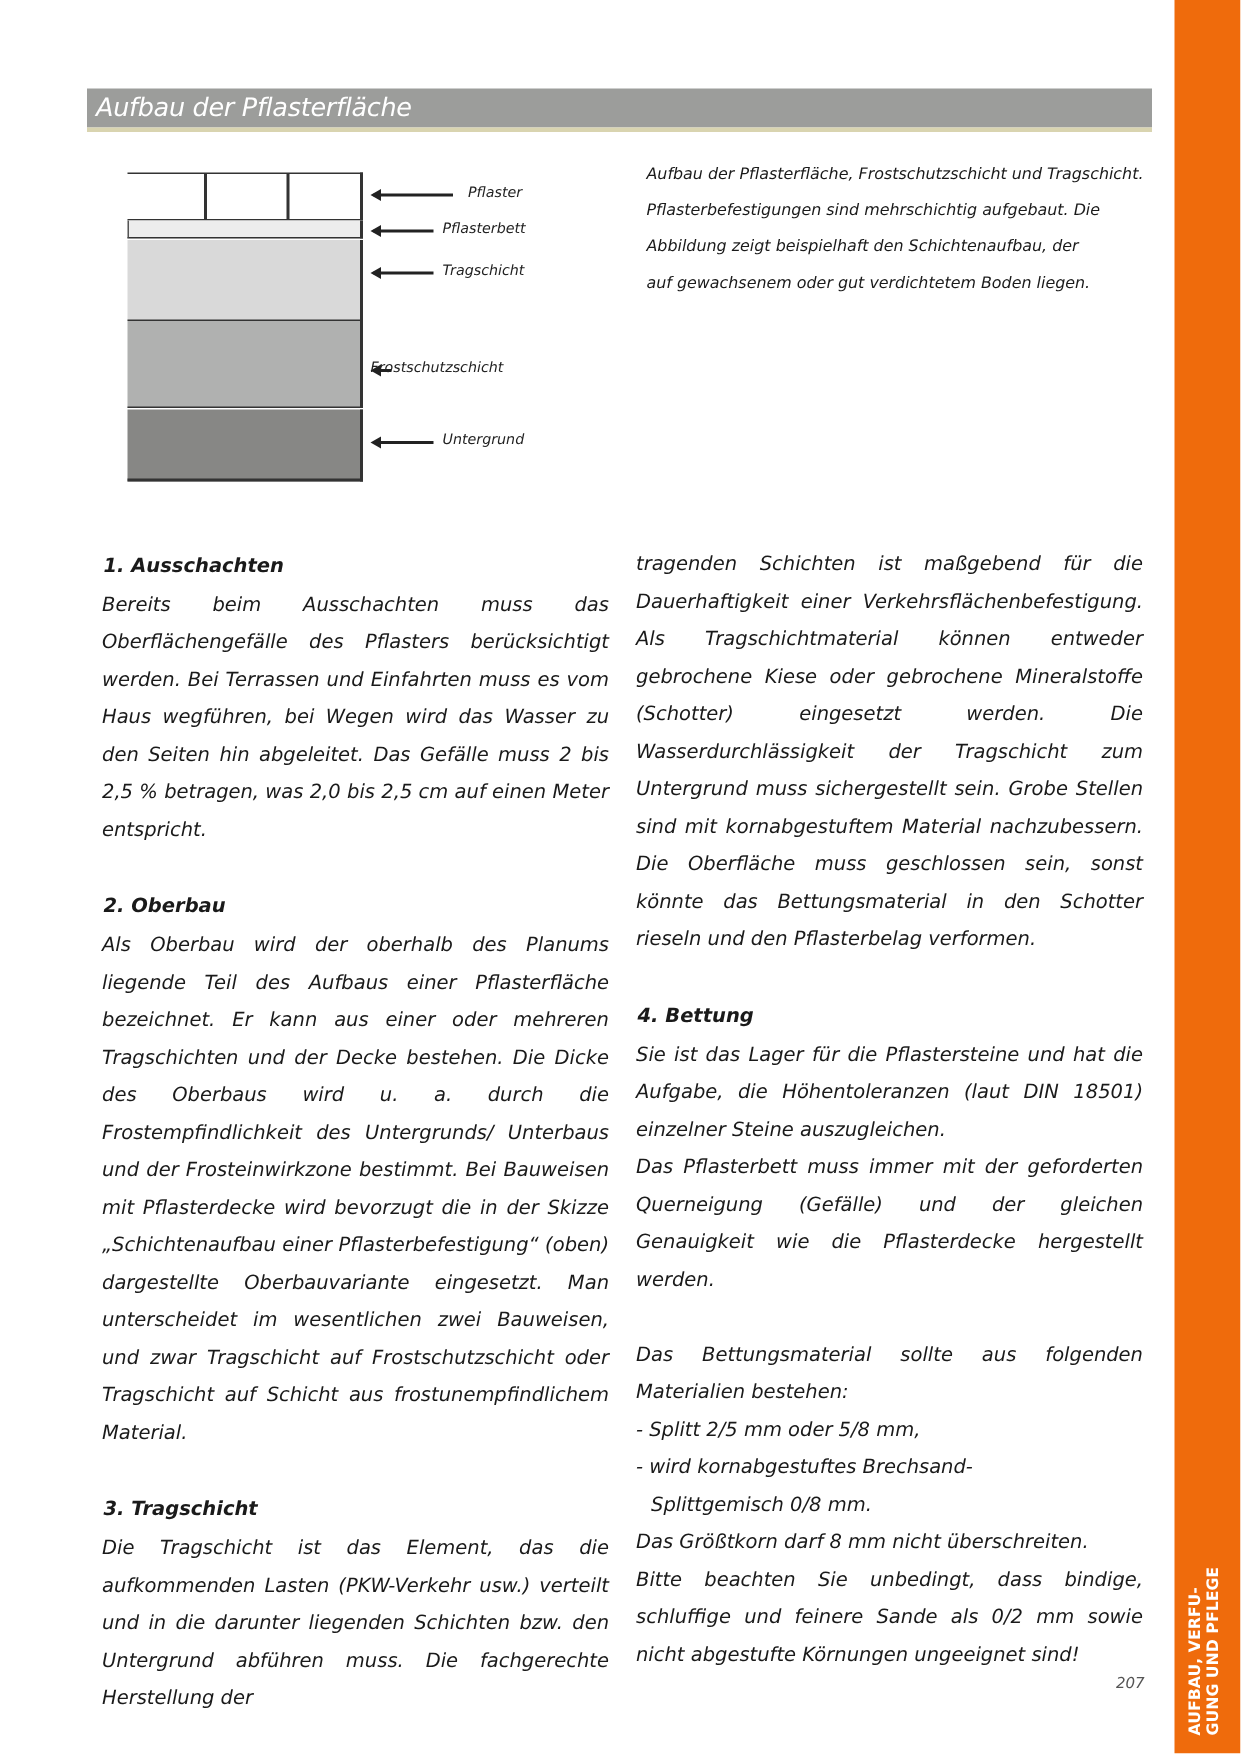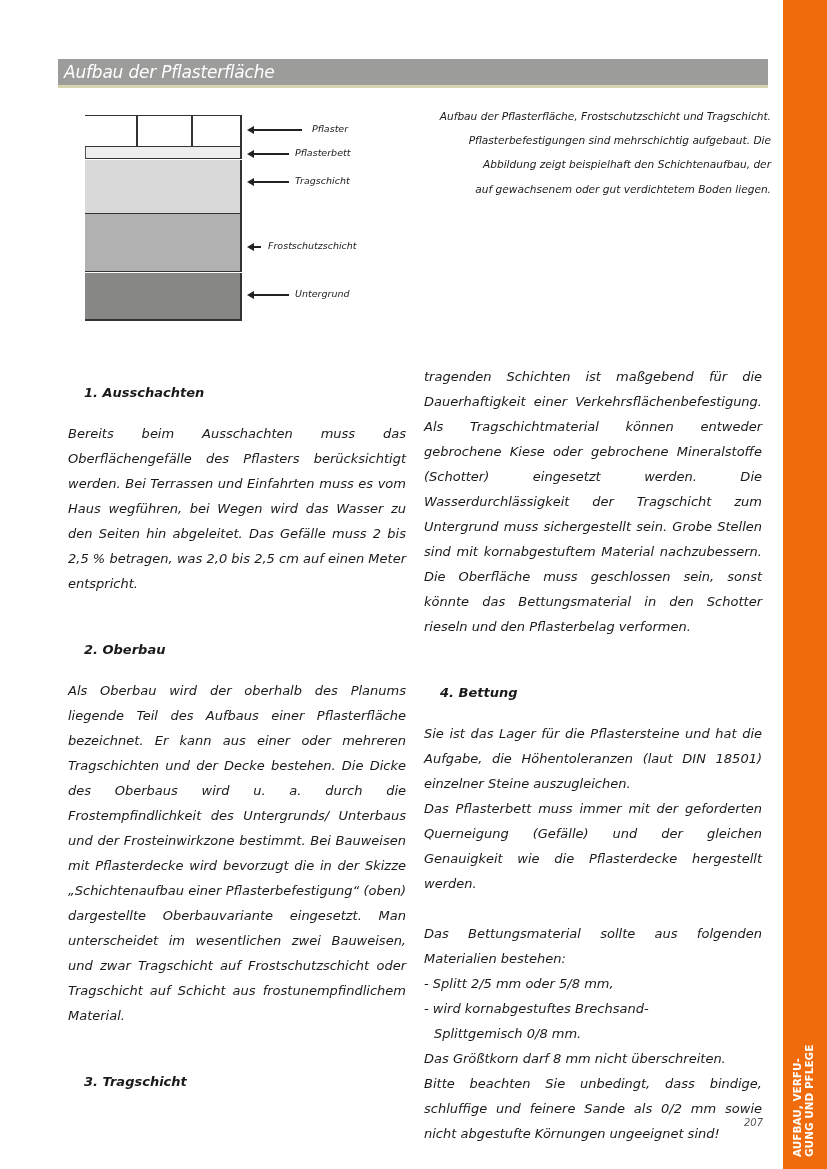--- a/index.html
+++ b/index.html
@@ -46,27 +46,27 @@
   .layer-frost { top: 214px; height: 58px; background: #b0b1b0; border-bottom: 1.5px solid #333; }
   .layer-unter { top: 273px; height: 48px; background: #878785; border-bottom: 2.5px solid #333; }
   .arrow { position: absolute; height: 1.5px; background: #222; }
   .arrow::before {
     content: ""; position: absolute; left: -2px; top: -3.5px;
     border-right: 7px solid #222; border-top: 4px solid transparent; border-bottom: 4px solid transparent;
   }
   .diagram-label { position: absolute; font-size: 9.5px; font-style: italic; color: #222; white-space: nowrap; }
   .caption {
     position: absolute; left: 431px; top: 104px; width: 340px;
-    font-size: 10.6px; font-style: italic; line-height: 24.2px; color: #1a1a1a; text-align: right;
+    font-size: 10.6px; font-style: italic; line-height: 24.2px; color: #1a1a1a;
   }
   .col { position: absolute; width: 338px; font-size: 13px; font-style: italic; line-height: 25px; }
   .col-left { left: 68px; top: 364px; }
   .col-right { left: 424px; top: 364px; }
   .col p { margin: 0; text-align: justify; text-align-last: left; }
-  .col h3 { margin: 16px; font-size: 13px; font-weight: bold; font-style: italic; line-height: 25px; }
+  .col h3 { margin: 1px; font-size: 13px; font-weight: bold; font-style: italic; line-height: 25px; }
   .spacer { height: 25px; }
   .indent { padding-left: 10px; }
 </style>
 </head>
 <body>
 
 <div class="header-bar"></div>
 <div class="header-underline"></div>
 <div class="header-title">Aufbau der Pflasterfläche</div>
 
@@ -91,41 +91,42 @@
   <div class="arrow" style="left:249px; top:129px; width:53px;"></div>
   <div class="diagram-label" style="left:312px; top:123px;">Pflaster</div>
 
   <div class="arrow" style="left:249px; top:153px; width:40px;"></div>
   <div class="diagram-label" style="left:295px; top:147px;">Pflasterbett</div>
 
   <div class="arrow" style="left:249px; top:181px; width:40px;"></div>
   <div class="diagram-label" style="left:295px; top:175px;">Tragschicht</div>
 
   <div class="arrow" style="left:249px; top:246px; width:12px;"></div>
-  <div class="diagram-label" style="left:268px; top:240px;">Frostschutzschicht</div>
+  <div class="diagram-label" style="left:247px; top:240px;">Frostschutzschicht</div>
 
   <div class="arrow" style="left:249px; top:294px; width:40px;"></div>
   <div class="diagram-label" style="left:295px; top:288px;">Untergrund</div>
 </div>
 
 <div class="caption">
   <div>Aufbau der Pflasterfläche, Frostschutzschicht und Tragschicht.</div>
   <div>Pflasterbefestigungen sind mehrschichtig aufgebaut. Die</div>
   <div>Abbildung zeigt beispielhaft den Schichtenaufbau, der</div>
   <div>auf gewachsenem oder gut verdichtetem Boden liegen.</div>
 </div>
 
 <div class="col col-left">
   <h3>1. Ausschachten</h3>
   <p>Bereits beim Ausschachten muss das Oberflächengefälle des Pflasters berücksichtigt werden. Bei Terrassen und Einfahrten muss es vom Haus wegführen, bei Wegen wird das Wasser zu den Seiten hin abgeleitet. Das Gefälle muss 2 bis 2,5 % betragen, was 2,0 bis 2,5 cm auf einen Meter entspricht.</p>
   <div class="spacer"></div>
   <h3>2. Oberbau</h3>
   <p>Als Oberbau wird der oberhalb des Planums liegende Teil des Aufbaus einer Pflasterfläche bezeichnet. Er kann aus einer oder mehreren Tragschichten und der Decke bestehen. Die Dicke des Oberbaus wird u. a. durch die Frostempfindlichkeit des Untergrunds/ Unterbaus und der Frosteinwirkzone bestimmt. Bei Bauweisen mit Pflasterdecke wird bevorzugt die in der Skizze „Schichtenaufbau einer Pflasterbefestigung“ (oben) dargestellte Oberbauvariante eingesetzt. Man unterscheidet im wesentlichen zwei Bauweisen, und zwar Tragschicht auf Frostschutzschicht oder Tragschicht auf Schicht aus frostunempfindlichem Material.</p>
   <div class="spacer"></div>
   <h3>3. Tragschicht</h3>
+  <p>Die Tragschicht ist das Element, das die aufkommenden Lasten (PKW-Verkehr usw.) verteilt und in die darunter liegenden Schichten bzw. den Untergrund abführen muss. Die fachgerechte Herstellung der</p>
 </div>
 
 <div class="col col-right">
   <p>tragenden Schichten ist maßgebend für die Dauerhaftigkeit einer Verkehrsflächenbefestigung. Als Tragschichtmaterial können entweder gebrochene Kiese oder gebrochene Mineralstoffe (Schotter) eingesetzt werden. Die Wasserdurchlässigkeit der Tragschicht zum Untergrund muss sichergestellt sein. Grobe Stellen sind mit kornabgestuftem Material nachzubessern. Die Oberfläche muss geschlossen sein, sonst könnte das Bettungsmaterial in den Schotter rieseln und den Pflasterbelag verformen.</p>
   <div class="spacer"></div>
   <h3>4. Bettung</h3>
   <p>Sie ist das Lager für die Pflastersteine und hat die Aufgabe, die Höhentoleranzen (laut DIN 18501) einzelner Steine auszugleichen.</p>
   <p>Das Pflasterbett muss immer mit der geforderten Querneigung (Gefälle) und der gleichen Genauigkeit wie die Pflasterdecke hergestellt werden.</p>
   <div class="spacer"></div>
   <p>Das Bettungsmaterial sollte aus folgenden Materialien bestehen:</p>

